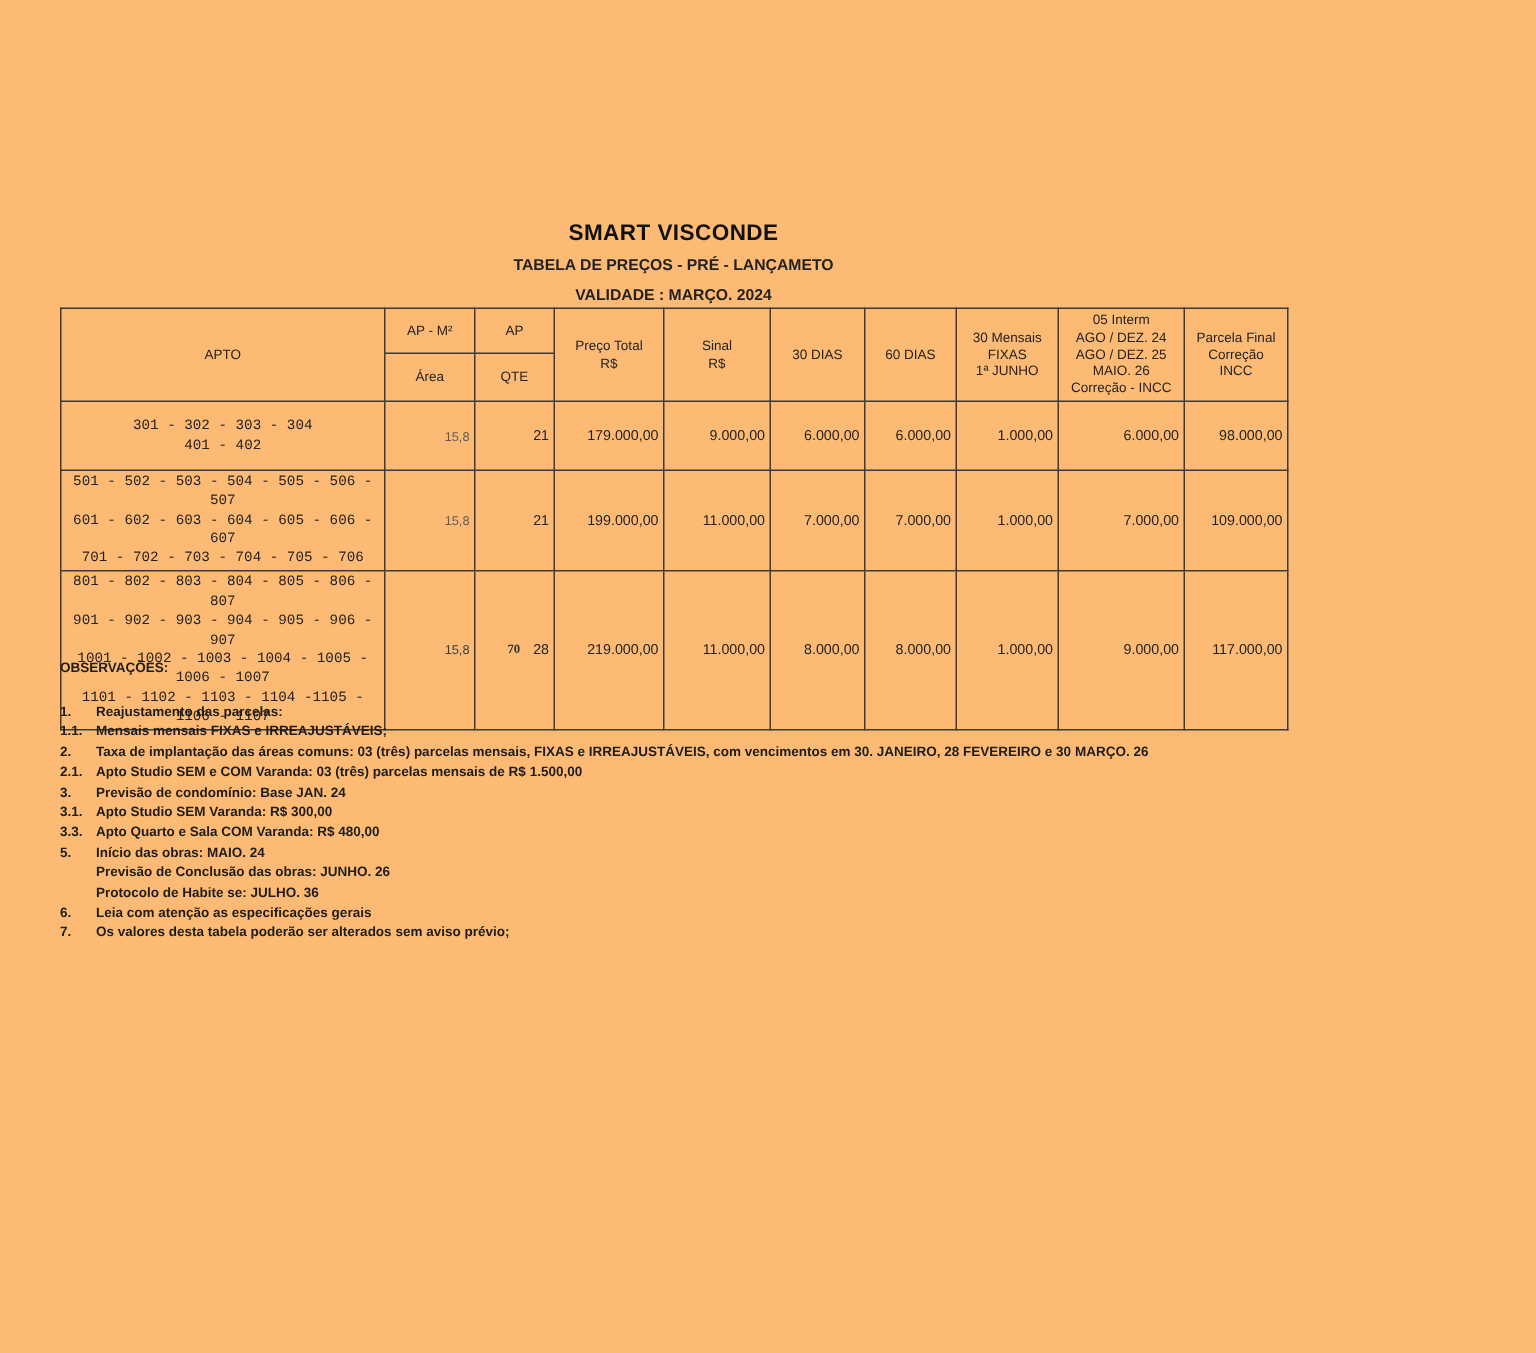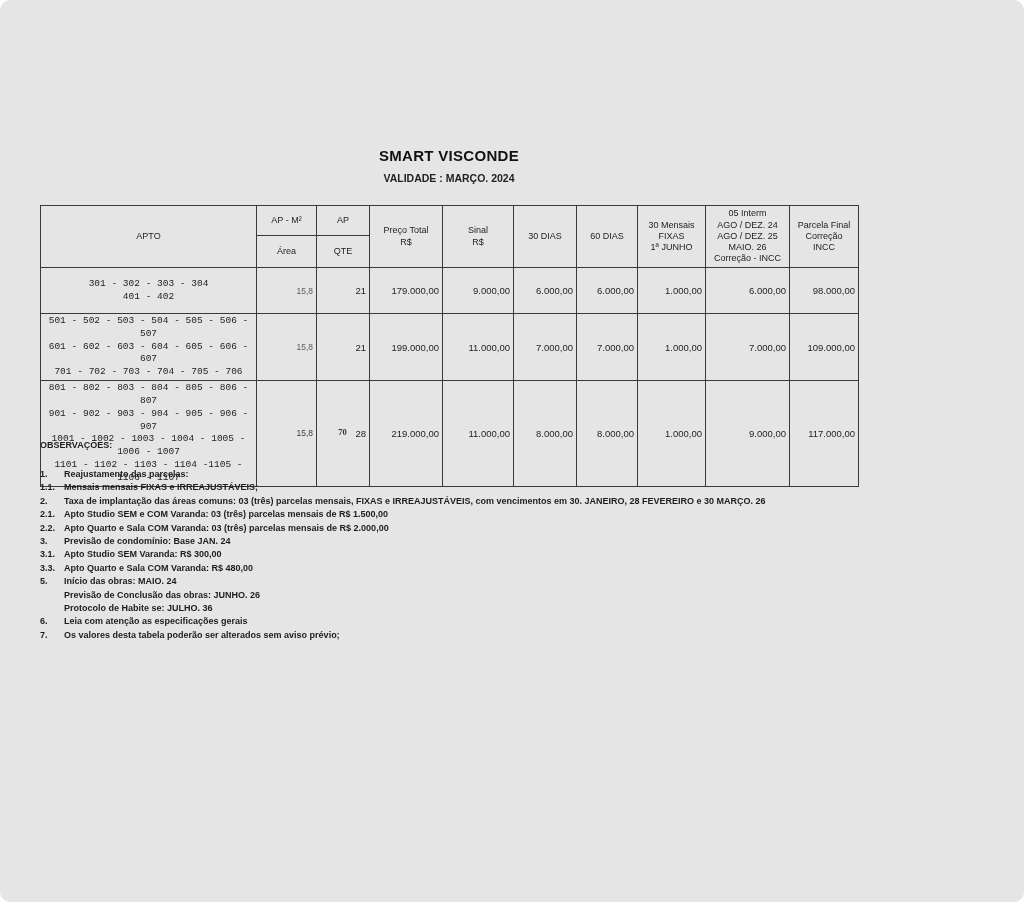--- a/index.html
+++ b/index.html
@@ -1,21 +1,21 @@
 <!DOCTYPE html>
 <html><head>
 <meta charset="utf-8">
 <style>
   html,body{margin:0;padding:0;}
   body{
     width:1024px;height:902px;background:#ffffff;position:relative;
     font-family:"Liberation Sans", sans-serif;color:#1c1c1c;
     -webkit-font-smoothing:antialiased;
   }
-  .sheet{position:absolute;inset:0;background:#e5e5e5;border-radius:10px;}
+  .sheet{position:absolute;inset:0;background:#fdba74;}
   .title-block{position:absolute;left:40px;top:147px;width:818px;text-align:center;}
   .doc-title{font-size:15px;font-weight:bold;letter-spacing:.3px;color:#111;}
   .doc-subtitle{font-size:10.5px;font-weight:bold;margin-top:7px;color:#222;}
   .doc-validity{font-size:10.5px;font-weight:bold;margin-top:8px;color:#222;}
 
   table.price{
     position:absolute;left:40px;top:205px;border-collapse:collapse;table-layout:fixed;
     width:818px;border:1.6px solid #2e2e2e;
   }
   table.price td,table.price th{
@@ -38,20 +38,21 @@
   .note-num{width:24px;flex:0 0 24px;}
   .note-text{flex:1;}
 </style>
 </head>
 <body>
 
 <div class="sheet">
 
   <div class="title-block">
     <div class="doc-title">SMART VISCONDE</div>
+    <div class="doc-subtitle">TABELA DE PREÇOS - PRÉ - LANÇAMETO</div>
     <div class="doc-validity">VALIDADE : MARÇO. 2024</div>
   </div>
 
   <table class="price">
     <colgroup>
       <col style="width:216px">
         <col style="width:60px">
         <col style="width:53px">
       <col style="width:73px">
         <col style="width:71px">
@@ -151,24 +152,20 @@
     </div>
     <div class="note-row">
       <span class="note-num">2.</span>
       <span class="note-text">Taxa de implantação das áreas comuns: 03 (três) parcelas mensais, FIXAS e IRREAJUSTÁVEIS, com vencimentos em 30. JANEIRO,  28 FEVEREIRO e 30 MARÇO. 26</span>
     </div>
     <div class="note-row">
       <span class="note-num">2.1.</span>
       <span class="note-text">Apto Studio SEM e COM  Varanda: 03 (três) parcelas mensais de R$ 1.500,00</span>
     </div>
     <div class="note-row">
-      <span class="note-num">2.2.</span>
-      <span class="note-text">Apto Quarto e Sala COM Varanda: 03 (três) parcelas mensais de R$ 2.000,00</span>
-    </div>
-    <div class="note-row">
       <span class="note-num">3.</span>
       <span class="note-text">Previsão de condomínio: Base JAN. 24</span>
     </div>
     <div class="note-row">
       <span class="note-num">3.1.</span>
       <span class="note-text">Apto Studio  SEM  Varanda: R$ 300,00</span>
     </div>
     <div class="note-row">
       <span class="note-num">3.3.</span>
       <span class="note-text">Apto Quarto e Sala  COM Varanda:  R$ 480,00</span>

